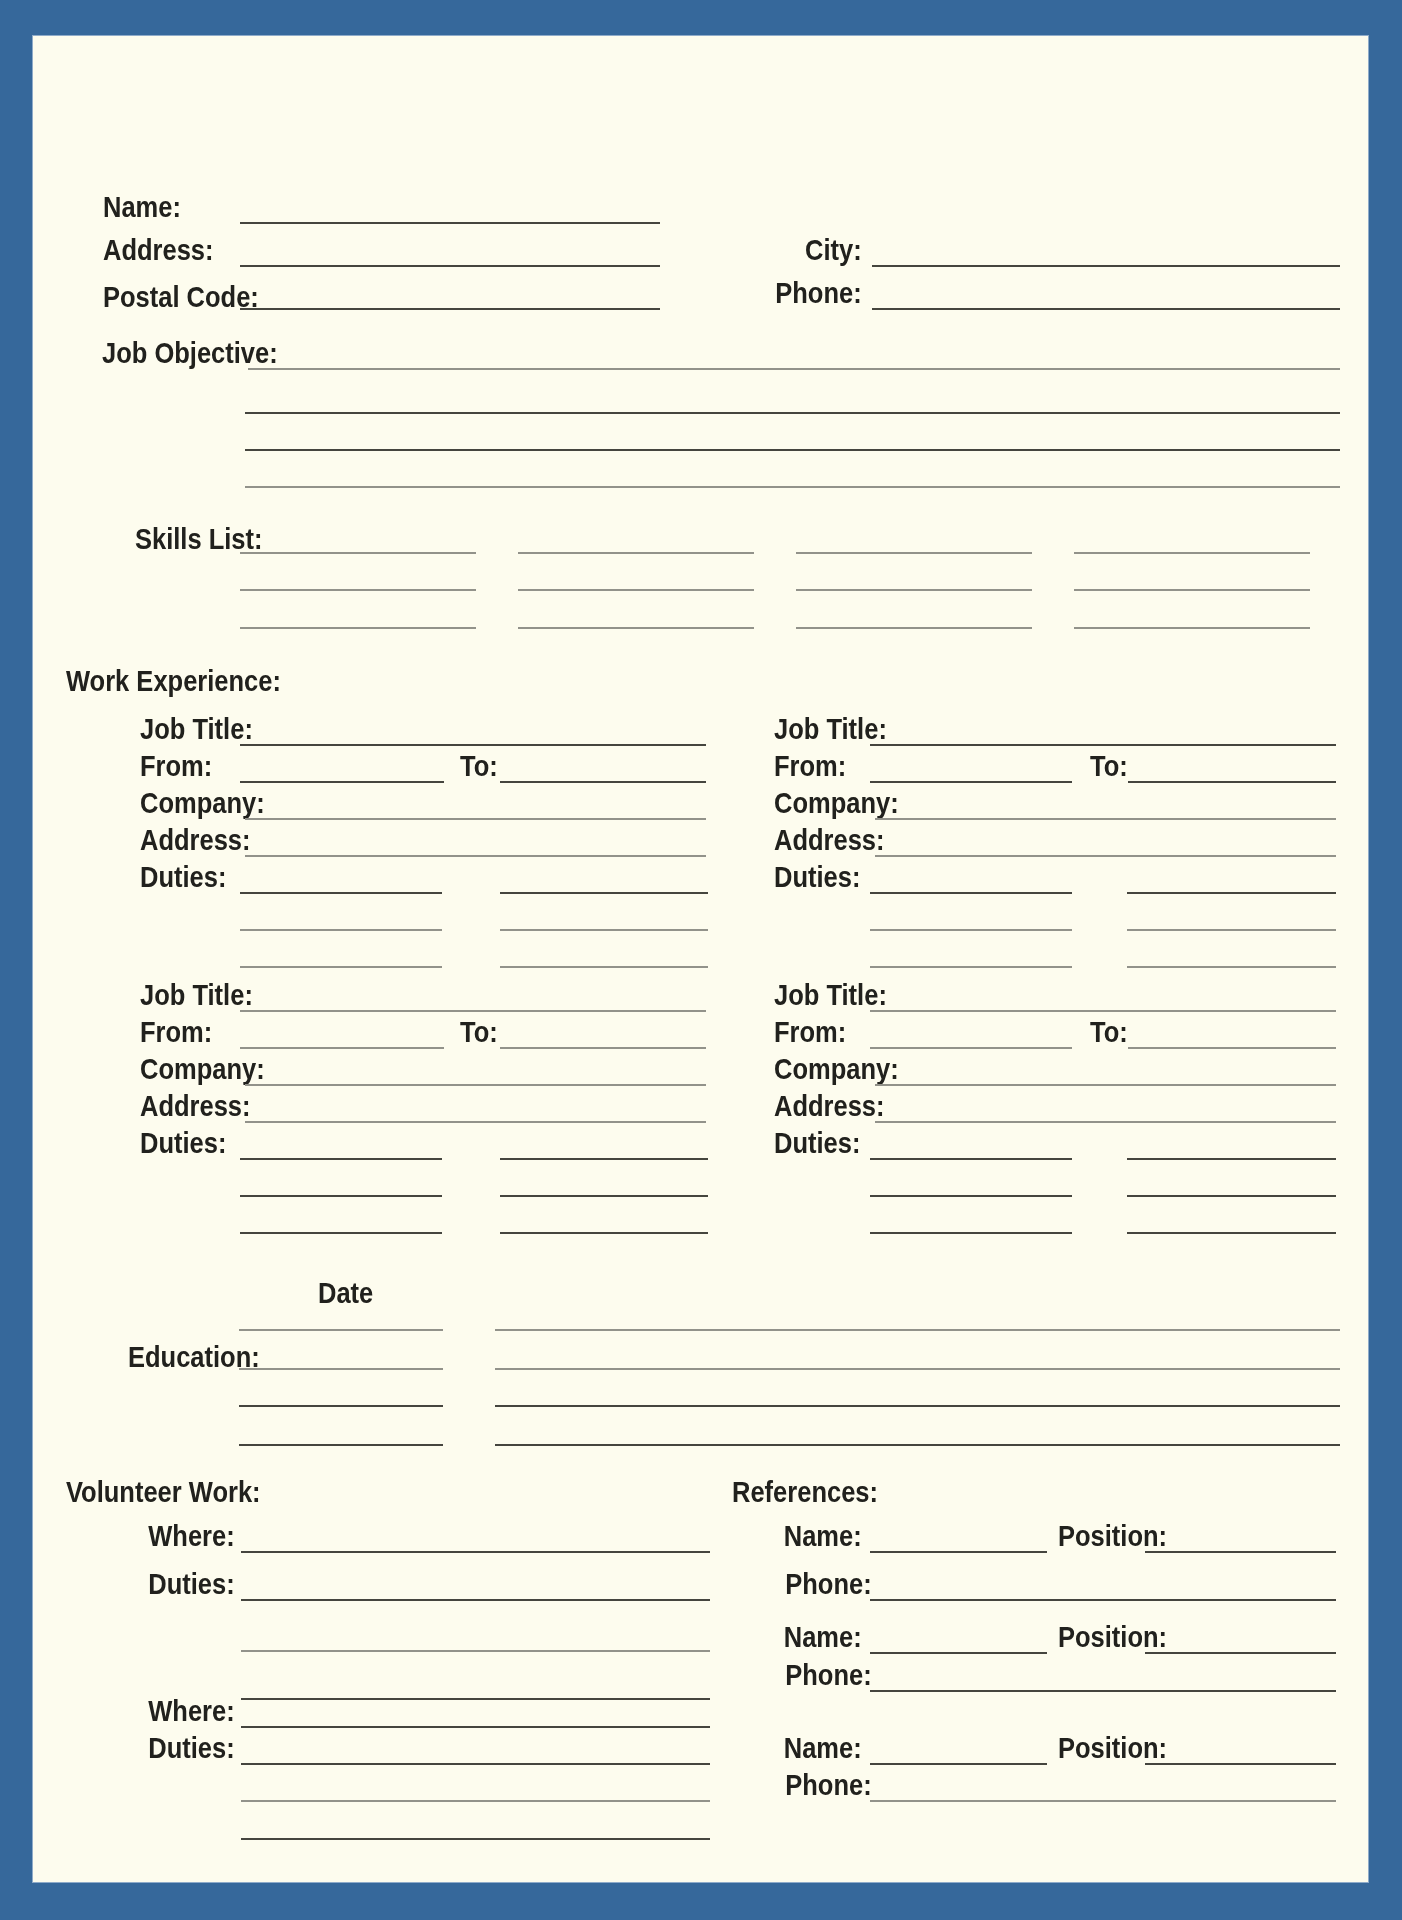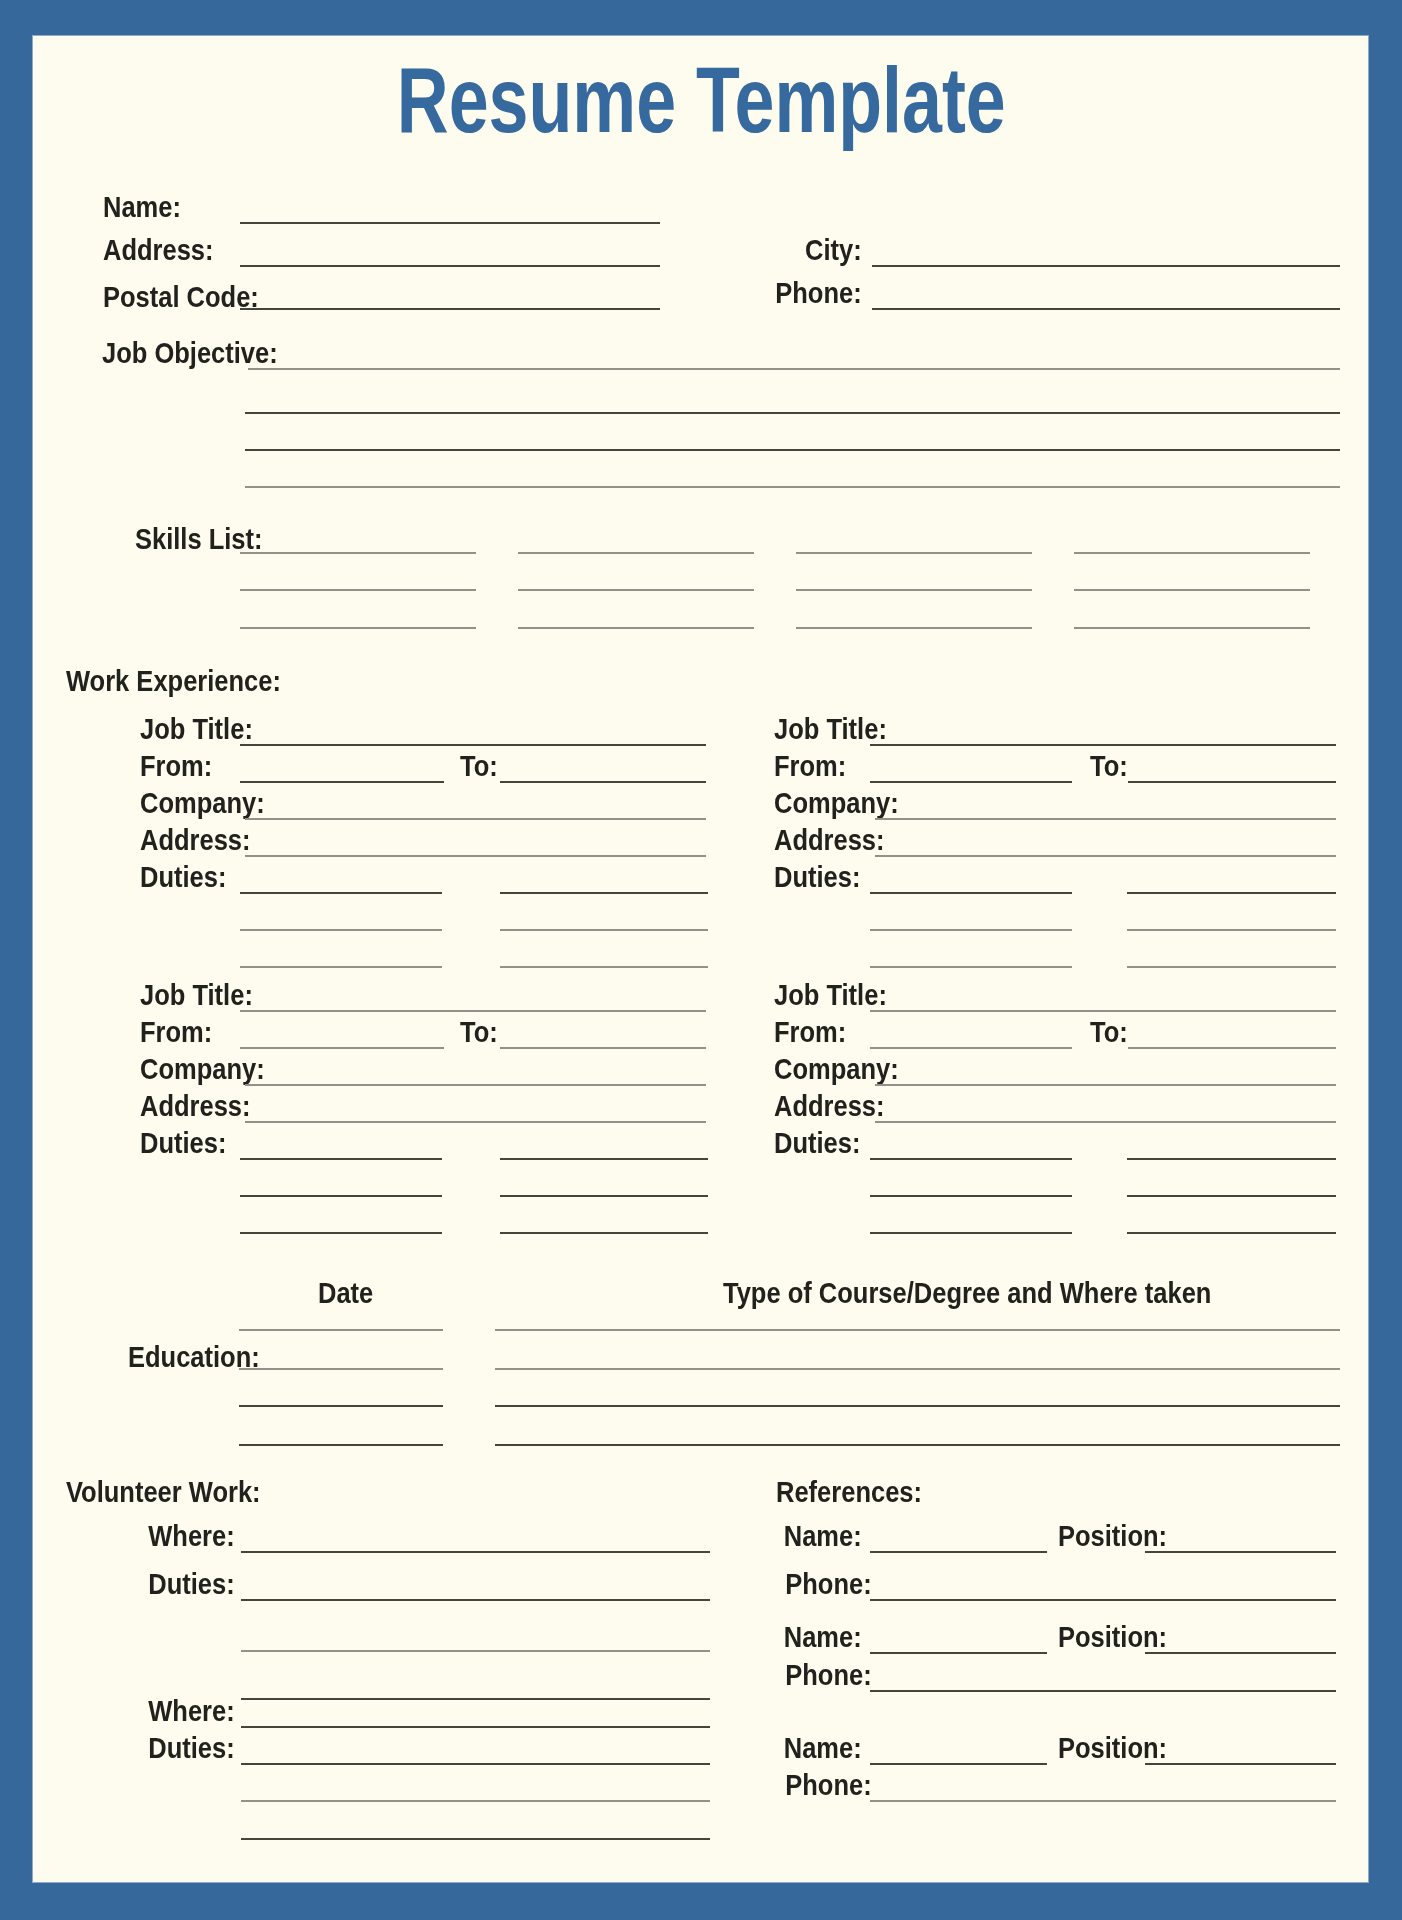--- a/index.html
+++ b/index.html
@@ -36,21 +36,20 @@
     border-bottom:2px solid #45453e;
   }
   .l.lt{border-bottom-color:#92928a;}
 </style>
 </head>
 <body>
 
 <div class="page">
   <div class="paper"></div>
 
-  <div class="title"><span class="cx">Resume Template</span></div>
 
   <div class="lab" style="left:103px;top:192px;"><span class="c">Name:</span></div>
   <div class="l" style="left:240px;top:222px;width:420px;"></div>
 
   <div class="lab" style="left:103px;top:235px;"><span class="c">Address:</span></div>
   <div class="l" style="left:240px;top:265px;width:420px;"></div>
 
   <div class="lab" style="left:103px;top:282px;"><span class="c">Postal Code:</span></div>
   <div class="l" style="left:240px;top:308px;width:420px;"></div>
 
@@ -149,21 +148,20 @@
   <div class="lab" style="left:774px;top:1128px;"><span class="c">Duties:</span></div>
   <div class="l" style="left:870px;top:1158px;width:202px;"></div>
   <div class="l" style="left:1127px;top:1158px;width:209px;"></div>
   <div class="l" style="left:870px;top:1195px;width:202px;"></div>
   <div class="l" style="left:1127px;top:1195px;width:209px;"></div>
   <div class="l" style="left:870px;top:1232px;width:202px;"></div>
   <div class="l" style="left:1127px;top:1232px;width:209px;"></div>
 
   <div class="lab" style="left:128px;top:1342px;"><span class="c">Education:</span></div>
   <div class="lab" style="left:318px;top:1278px;"><span class="c">Date</span></div>
-  <div class="lab" style="left:723px;top:1278px;"><span class="c">Type of Course/Degree and Where taken</span></div>
   <div class="l lt" style="left:239px;top:1329px;width:204px;"></div>
   <div class="l lt" style="left:495px;top:1329px;width:845px;"></div>
   <div class="l lt" style="left:239px;top:1368px;width:204px;"></div>
   <div class="l lt" style="left:495px;top:1368px;width:845px;"></div>
   <div class="l" style="left:239px;top:1405px;width:204px;"></div>
   <div class="l" style="left:495px;top:1405px;width:845px;"></div>
   <div class="l" style="left:239px;top:1444px;width:204px;"></div>
   <div class="l" style="left:495px;top:1444px;width:845px;"></div>
 
   <div class="lab" style="left:66px;top:1477px;"><span class="c">Volunteer Work:</span></div>
@@ -175,21 +173,21 @@
   <div class="l lt" style="left:241px;top:1650px;width:469px;"></div>
   <div class="l" style="left:241px;top:1698px;width:469px;"></div>
 
   <div class="lab r" style="left:130px;top:1696px;width:105px;"><span class="c">Where:</span></div>
   <div class="l" style="left:241px;top:1726px;width:469px;"></div>
   <div class="lab r" style="left:130px;top:1733px;width:105px;"><span class="c">Duties:</span></div>
   <div class="l" style="left:241px;top:1763px;width:469px;"></div>
   <div class="l lt" style="left:241px;top:1800px;width:469px;"></div>
   <div class="l" style="left:241px;top:1838px;width:469px;"></div>
 
-  <div class="lab" style="left:776px;top:1477px;"><span class="c">References:</span></div>
+  <div class="lab" style="left:732px;top:1477px;"><span class="c">References:</span></div>
 
   <div class="lab r" style="left:770px;top:1521px;width:92px;"><span class="c">Name:</span></div>
   <div class="l" style="left:870px;top:1551px;width:177px;"></div>
   <div class="lab" style="left:1058px;top:1521px;"><span class="c">Position:</span></div>
   <div class="l" style="left:1145px;top:1551px;width:191px;"></div>
   <div class="lab r" style="left:770px;top:1569px;width:92px;"><span class="c">Phone:</span></div>
   <div class="l" style="left:870px;top:1599px;width:466px;"></div>
 
   <div class="lab r" style="left:770px;top:1622px;width:92px;"><span class="c">Name:</span></div>
   <div class="l" style="left:870px;top:1652px;width:177px;"></div>

